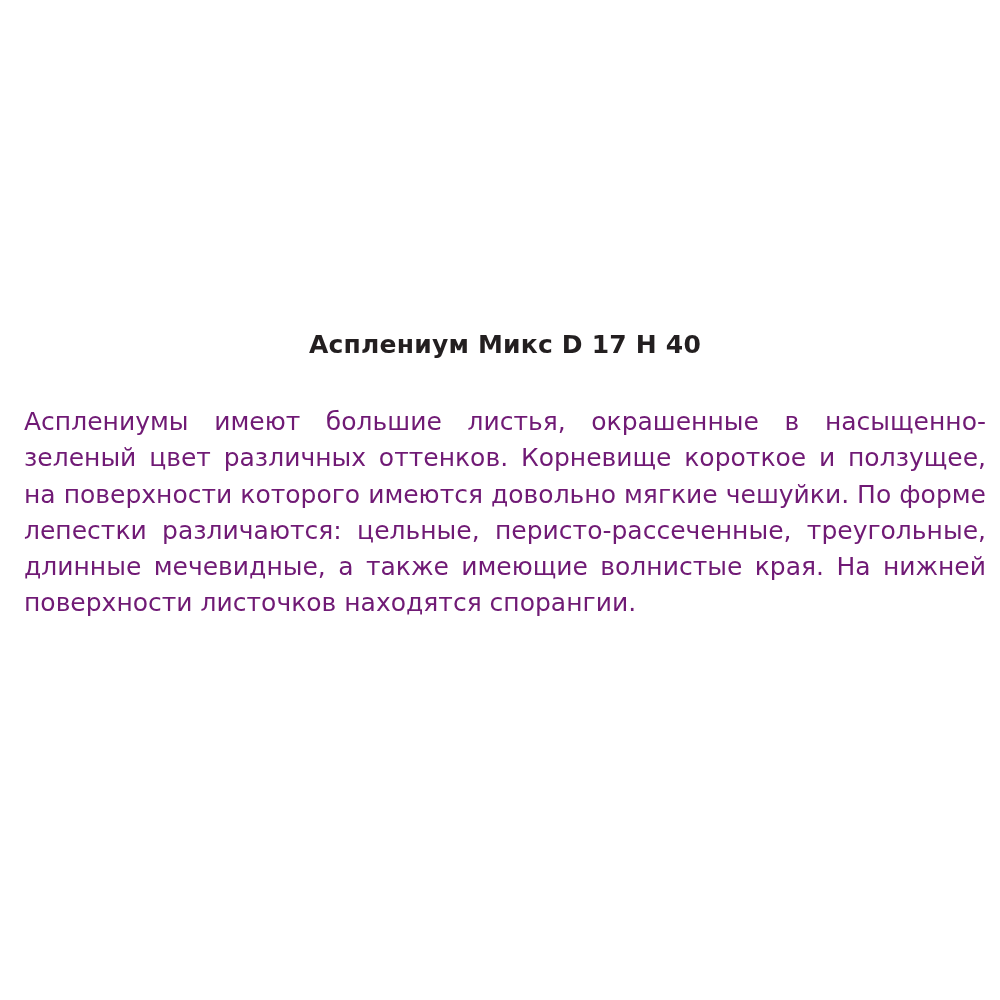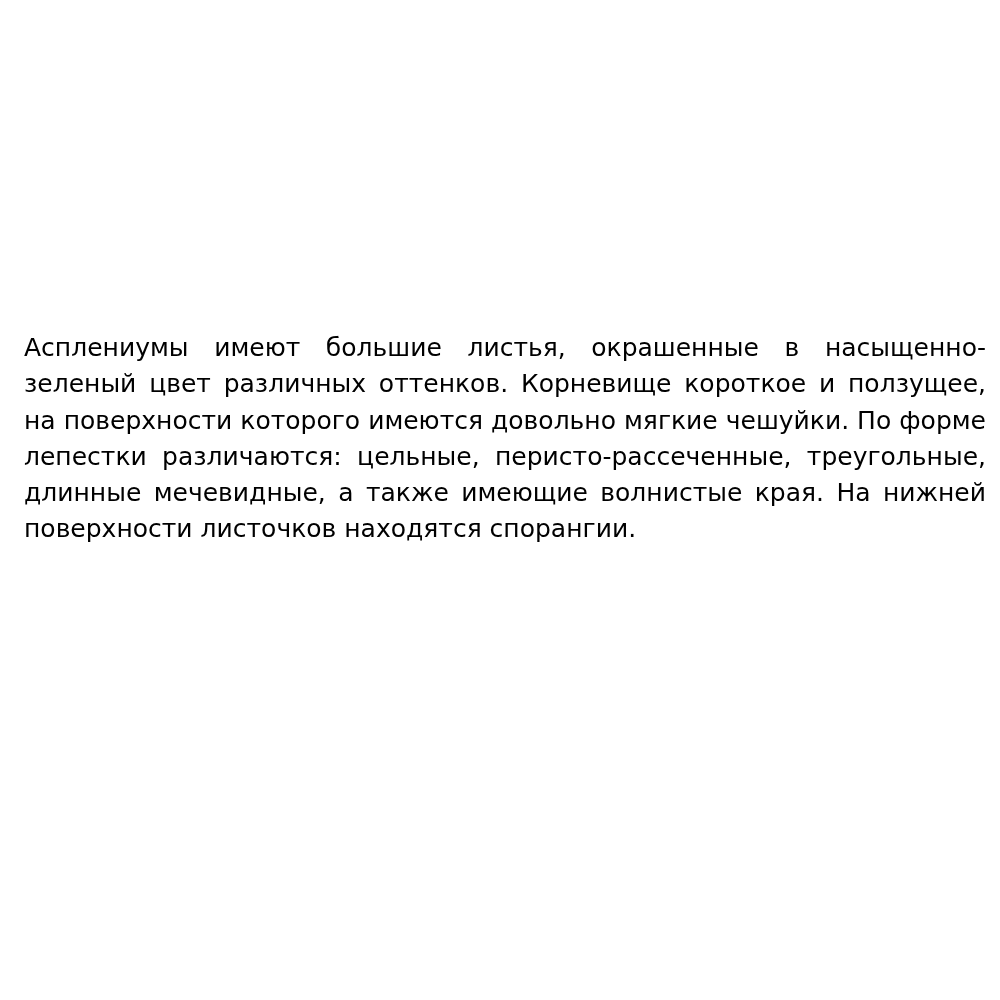--- a/index.html
+++ b/index.html
@@ -33,25 +33,26 @@
     color: #231f20;
     margin: 0 0 44px 0;
     letter-spacing: 0.2px;
     line-height: 1.2;
   }
   .product-description {
     font-size: 25px;
     line-height: 1.45;
     text-align: justify;
     text-justify: inter-word;
-    color: #000000;
+    color: #701a75;
     margin: 0;
     hyphens: none;
   }
 </style>
 </head>
 <body>
 
 <div class="page">
   <div class="content">
+    <h1 class="product-title">Асплениум Микс D 17 H 40</h1>
     <p class="product-description">Асплениумы имеют большие листья, окрашенные в насыщенно-зеленый цвет различных оттенков. Корневище короткое и ползущее, на поверхности которого имеются довольно мягкие чешуйки. По форме лепестки различаются: цельные, перисто-рассеченные, треугольные, длинные мечевидные, а также имеющие волнистые края. На нижней поверхности листочков находятся спорангии.</p>
   </div>
 </div>
 
 </body></html>

